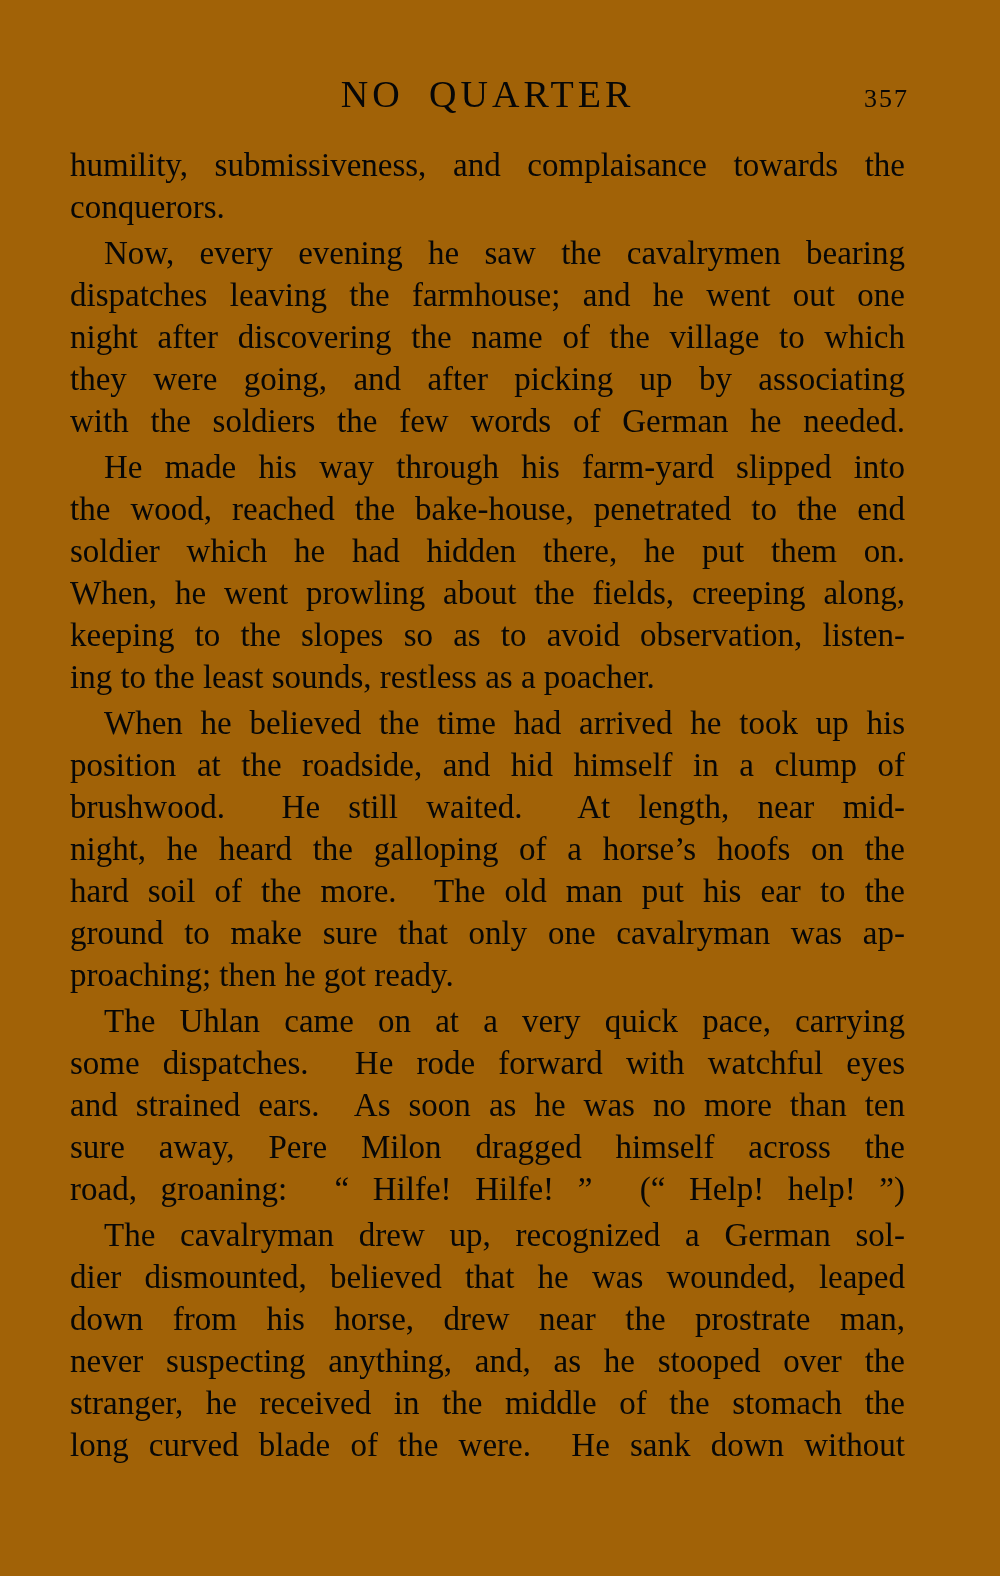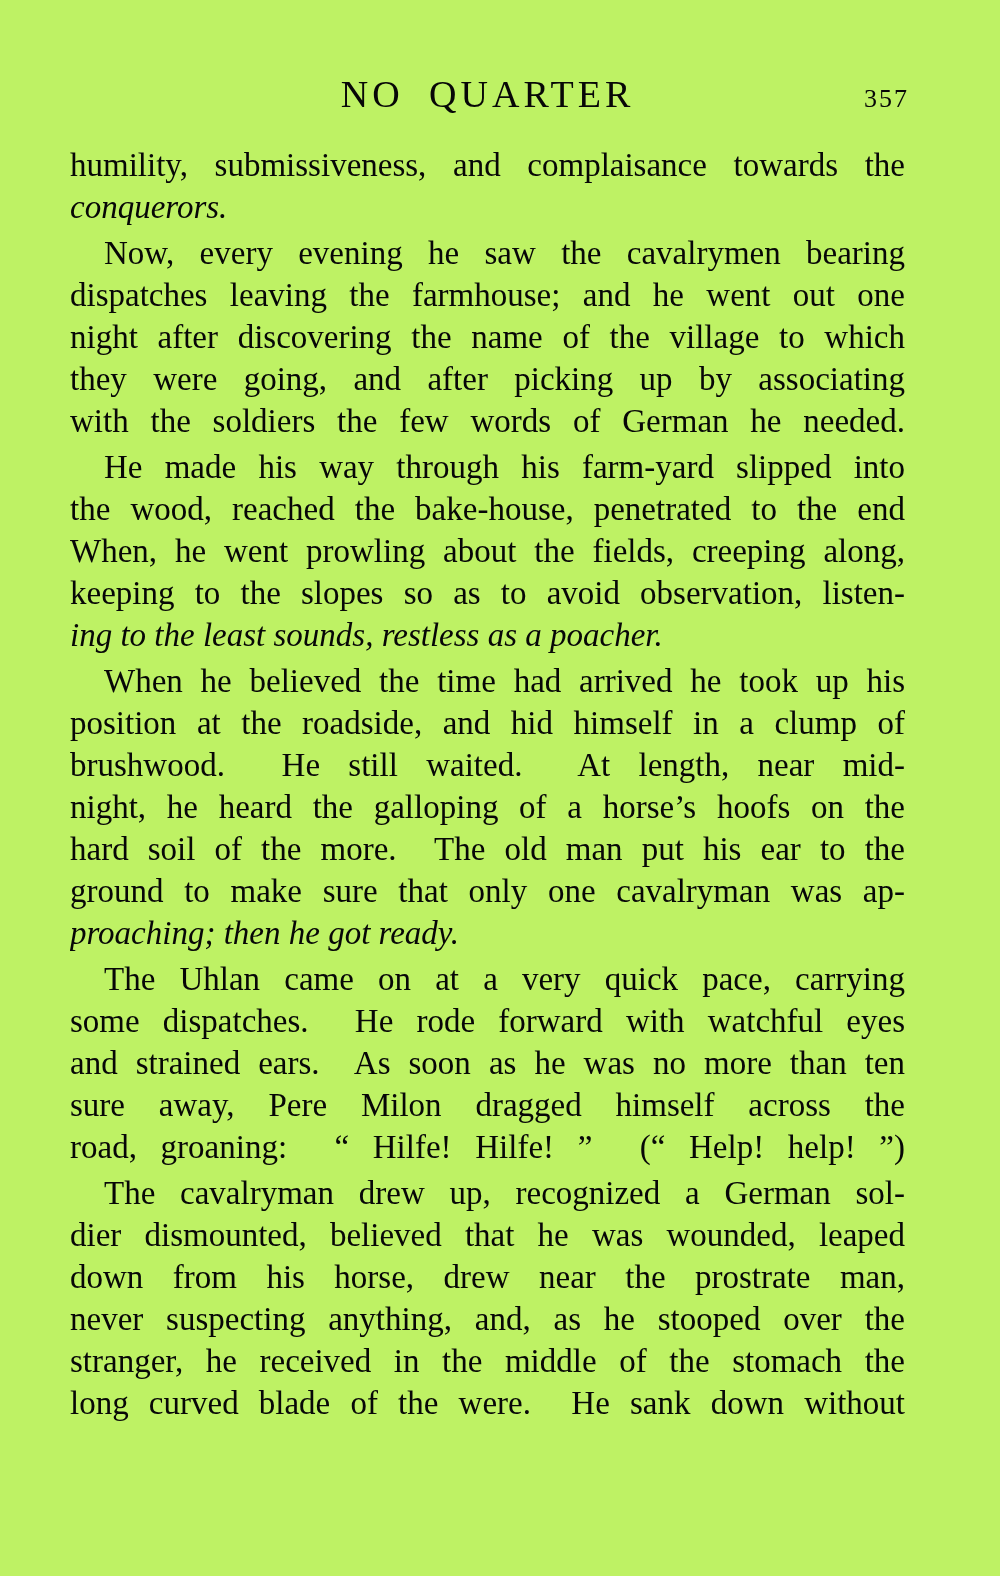--- a/index.html
+++ b/index.html
@@ -4,21 +4,21 @@
 <style>
   html, body {
     margin: 0;
     padding: 0;
     background: #ffffff;
   }
   .page {
     position: relative;
     width: 1000px;
     height: 1576px;
-    background: #bef264;
+    background: #a16207;
     font-family: "Liberation Serif", "DejaVu Serif", serif;
     color: #070707;
     overflow: hidden;
   }
   .header {
     position: absolute;
     left: 66px;
     top: 72px;
     width: 843px;
     display: flex;
@@ -56,21 +56,20 @@
     height: 42px;
     line-height: 42px;
     font-size: 33px;
     text-align: justify;
     text-align-last: justify;
     overflow: hidden;
   }
   .line.flush {
     text-align: justify;
     text-align-last: left;
-    font-style: italic;
   }
   .line.indent {
     text-indent: 34px;
   }
 </style>
 </head>
 <body>
 
 <div class="page">
   <div class="header">
@@ -86,20 +85,21 @@
       <div class="paragraph">
         <div class="line indent">Now, every evening he saw the cavalrymen bearing</div>
         <div class="line">dispatches leaving the farmhouse; and he went out one</div>
         <div class="line">night after discovering the name of the village to which</div>
         <div class="line">they were going, and after picking up by associating</div>
         <div class="line">with the soldiers the few words of German he needed.</div>
       </div>
       <div class="paragraph">
         <div class="line indent">He made his way through his farm-yard slipped into</div>
         <div class="line">the wood, reached the bake-house, penetrated to the end</div>
+        <div class="line">soldier which he had hidden there, he put them on.</div>
         <div class="line">When, he went prowling about the fields, creeping along,</div>
         <div class="line">keeping to the slopes so as to avoid observation, listen-</div>
         <div class="line flush">ing to the least sounds, restless as a poacher.</div>
       </div>
       <div class="paragraph">
         <div class="line indent">When he believed the time had arrived he took up his</div>
         <div class="line">position at the roadside, and hid himself in a clump of</div>
         <div class="line">brushwood.  He still waited.  At length, near mid-</div>
         <div class="line">night, he heard the galloping of a horse’s hoofs on the</div>
         <div class="line">hard soil of the more.  The old man put his ear to the</div>

